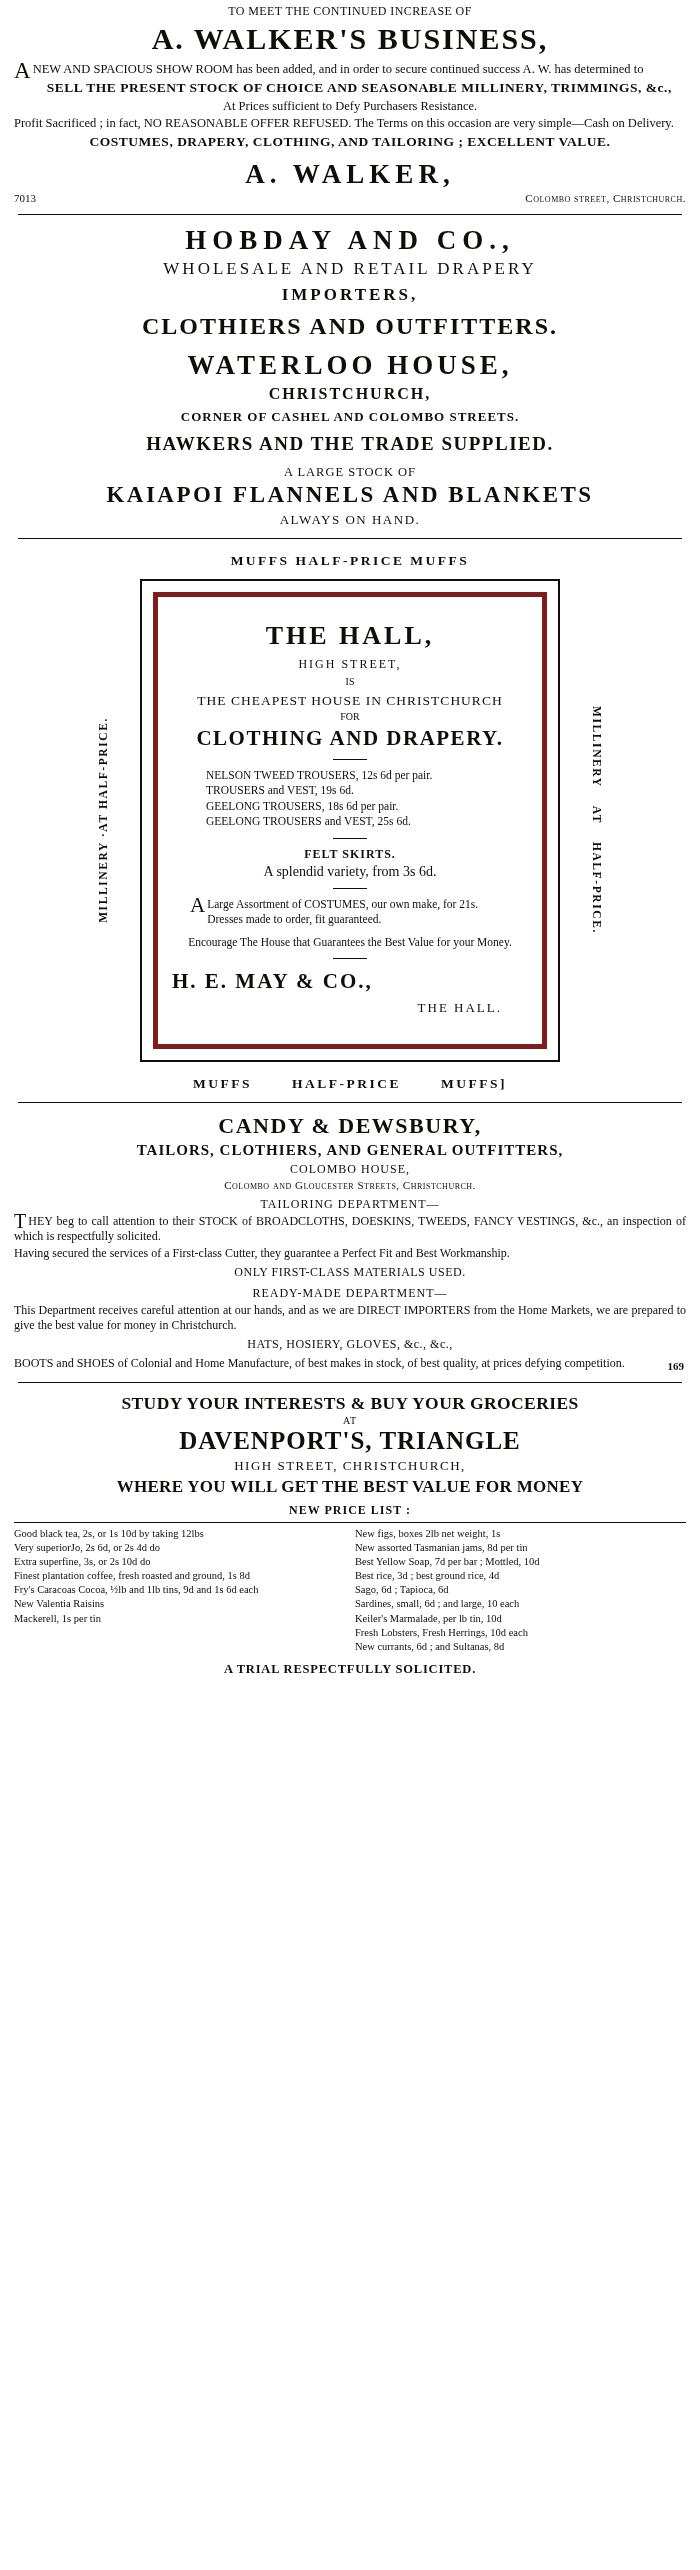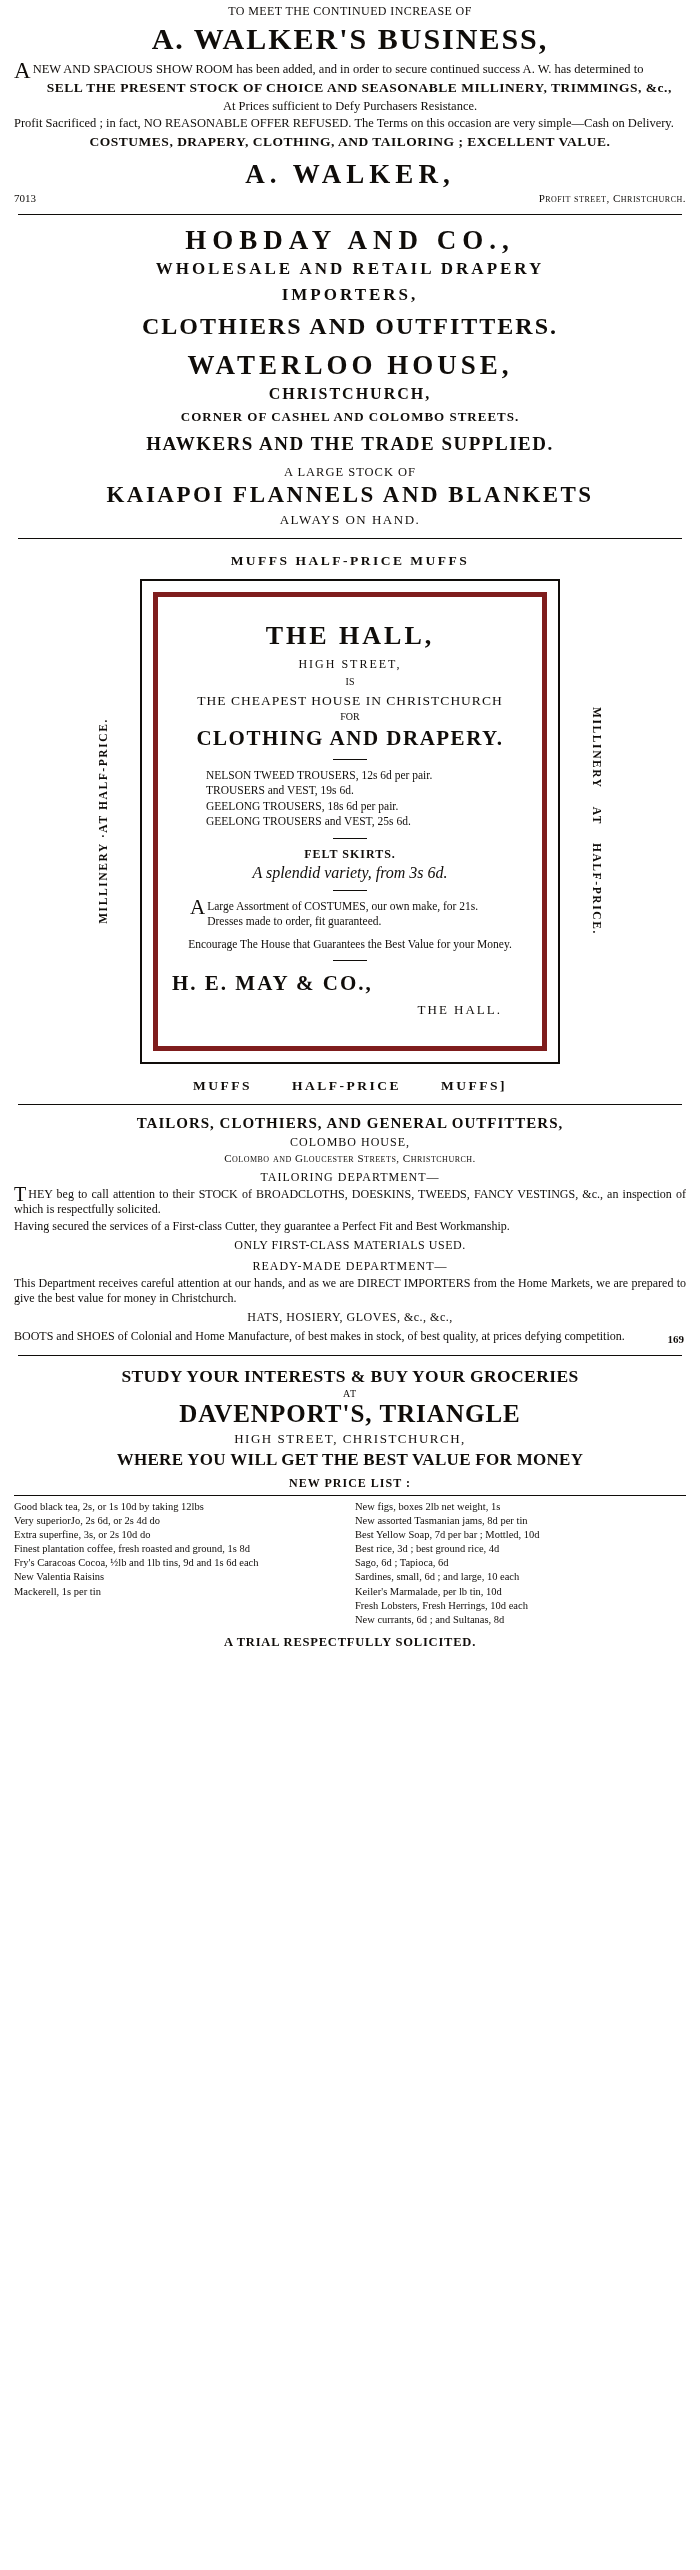--- a/index.html
+++ b/index.html
@@ -25,21 +25,21 @@
   .a1-body p{margin:2px 0;}
   .dropcap{float:left;font-size:23px;line-height:18px;padding-right:2px;font-weight:normal;}
   .a1-line{font-size:13.5px;font-weight:bold;letter-spacing:.5px;}
   .a1-name{font-size:27px;font-weight:bold;letter-spacing:5px;margin:8px 0 2px;}
   .a1-foot{display:flex;justify-content:space-between;font-size:11px;margin-top:2px;}
   .a1-foot .addr{letter-spacing:.5px;}
   .sc{font-variant:small-caps;}
 
   
   .a2-h1{font-size:27px;font-weight:bold;letter-spacing:6px;margin:6px 0 2px;}
-  .a2-h2{font-size:17px;font-weight:bold;letter-spacing:3px;margin:3px 0;}
+  .a2-h2{font-size:17px;font-weight:normal;letter-spacing:3px;margin:3px 0;}
   .a2-h3{font-size:17px;font-weight:bold;letter-spacing:3px;margin:6px 0;}
   .a2-h4{font-size:24px;font-weight:bold;letter-spacing:2px;margin:8px 0 10px;}
   .a2-h5{font-size:27px;font-weight:bold;letter-spacing:4px;margin:4px 0 2px;}
   .a2-h6{font-size:16px;font-weight:bold;letter-spacing:2px;margin:4px 0;}
   .a2-h7{font-size:13px;font-weight:bold;letter-spacing:1px;margin:6px 0;}
   .a2-h8{font-size:19px;font-weight:bold;letter-spacing:1.5px;margin:8px 0;}
   .a2-h9{font-size:12.5px;letter-spacing:1px;margin:10px 0 2px;}
   .a2-h10{font-size:23px;font-weight:bold;letter-spacing:2.5px;margin:2px 0;}
   .a2-h11{font-size:13px;letter-spacing:1.5px;margin:4px 0 0;}
   .a2-ref{text-align:right;font-size:11px;font-weight:bold;margin-top:-12px;padding-right:4px;}
@@ -62,21 +62,21 @@
   .side-right span{writing-mode:vertical-rl;transform:none;white-space:nowrap;}
   .a3-title{font-size:26px;font-weight:bold;letter-spacing:3px;text-align:center;margin:2px 0 6px;}
   .a3-sub{font-size:12px;letter-spacing:2px;text-align:center;margin:2px 0;}
   .a3-is{font-size:10px;text-align:center;margin:4px 0;}
   .a3-cheap{font-size:13.5px;letter-spacing:1px;text-align:center;margin:6px 0 2px;}
   .a3-for{font-size:10px;text-align:center;margin:2px 0;}
   .a3-cloth{font-size:21px;font-weight:bold;letter-spacing:1.5px;text-align:center;margin:4px 0 8px;}
   .hdash{width:34px;border:0;border-top:1.5px solid #100d0a;margin:8px auto;}
   .a3-list{font-size:11.5px;line-height:1.35;margin:4px 0 4px 34px;}
   .a3-felt{font-size:12px;font-weight:bold;letter-spacing:1px;text-align:center;margin:6px 0 2px;}
-  .a3-felt2{font-size:16px;text-align:center;margin:2px 0 4px;font-style:italic;}
+  .a3-felt2{font-size:14px;text-align:center;margin:2px 0 4px;}
   .a3-para{font-size:11.5px;line-height:1.3;margin:6px 18px;}
   .a3-para .dropcap{font-size:21px;line-height:16px;}
   .a3-enc{font-size:11.5px;text-align:center;line-height:1.3;margin:8px 0;}
   .a3-firm{font-size:21px;font-weight:bold;letter-spacing:2px;text-align:left;margin:10px 0 4px;}
   .a3-hall{font-size:13px;letter-spacing:2px;text-align:right;margin:6px 26px 2px 0;}
   .a3-muffs2{font-size:13.5px;font-weight:bold;letter-spacing:2.5px;text-align:center;margin:14px 0 10px;}
   .a3-muffs2 .sp{display:inline-block;width:40px;}
 
   
   .a4-h1{font-size:22px;font-weight:bold;letter-spacing:1.5px;text-align:center;margin:6px 0 2px;}
@@ -115,21 +115,21 @@
         <span class="dropcap">A</span><span>NEW AND SPACIOUS SHOW ROOM has been added, and in order to secure continued success A. W. has determined to</span>
       </p>
       <p class="a1-line center">SELL THE PRESENT STOCK OF CHOICE AND SEASONABLE MILLINERY, TRIMMINGS, &amp;c.,</p>
       <p class="center">At Prices sufficient to Defy Purchasers Resistance.</p>
       <p class="just">Profit Sacrificed ; in fact, NO REASONABLE OFFER REFUSED.  The Terms on this occasion are very simple—Cash on Delivery.</p>
       <p class="a1-line center">COSTUMES, DRAPERY, CLOTHING, AND TAILORING ; EXCELLENT VALUE.</p>
     </div>
     <div class="a1-name center">A.    WALKER,</div>
     <div class="a1-foot">
       <span>7013</span>
-      <span class="addr sc">Profit street, Christchurch.</span>
+      <span class="addr sc">Colombo street, Christchurch.</span>
     </div>
   </div>
 
   <hr class="rule">
 
   <div class="ad">
     <div class="a2-h1 center">HOBDAY  AND  CO.,</div>
     <div class="a2-h2 center">WHOLESALE  AND  RETAIL  DRAPERY</div>
     <div class="a2-h3 center">IMPORTERS,</div>
     <div class="a2-h4 center">CLOTHIERS  AND  OUTFITTERS.</div>
@@ -192,20 +192,21 @@
     </div>
 
     <div class="a3-muffs2">
       <span>MUFFS</span><span class="sp"></span><span>HALF-PRICE</span><span class="sp"></span><span>MUFFS]</span>
     </div>
   </div>
 
   <hr class="rule">
 
   <div class="ad">
+    <div class="a4-h1">CANDY  &amp;  DEWSBURY,</div>
     <div class="a4-h2">TAILORS,  CLOTHIERS,  AND  GENERAL  OUTFITTERS,</div>
     <div class="a4-h3">COLOMBO HOUSE,</div>
     <div class="a4-h4 sc">Colombo  and  Gloucester  Streets,  Christchurch.</div>
 
     <div class="a4-dept">TAILORING DEPARTMENT—</div>
     <div class="a4-p">
       <span class="dropcap">T</span><span>HEY beg to call attention to their STOCK of BROADCLOTHS, DOESKINS, TWEEDS, FANCY VESTINGS, &amp;c., an inspection of which is respectfully solicited.</span>
     </div>
     <div class="a4-p">Having secured the services of a First-class Cutter, they guarantee a Perfect Fit and Best Workmanship.</div>
     <div class="a4-c">ONLY FIRST-CLASS MATERIALS USED.</div>

